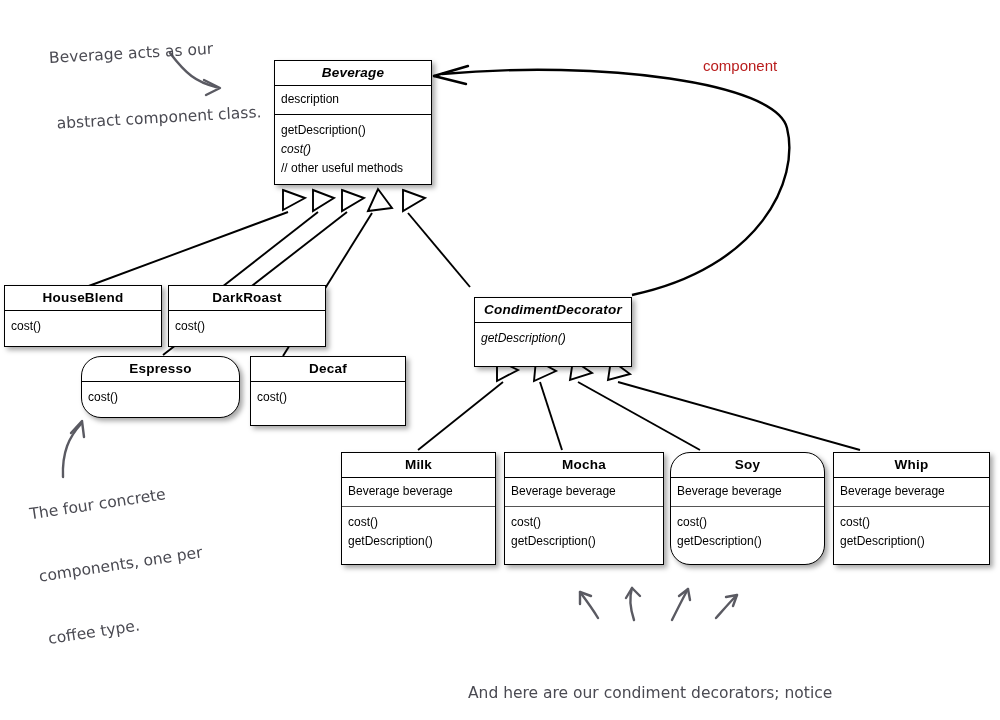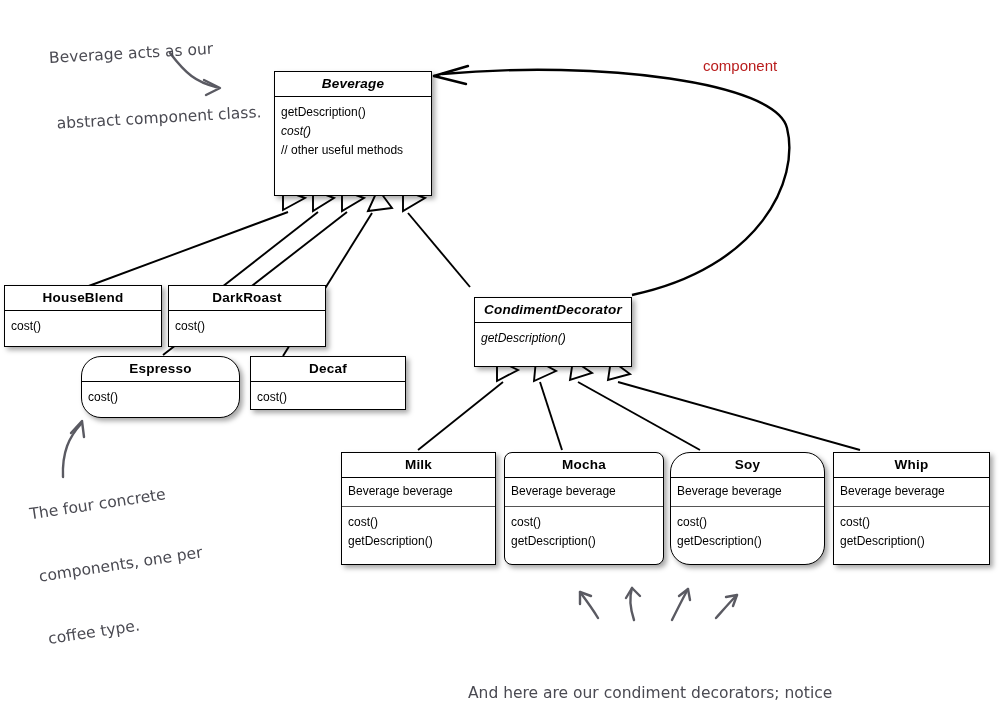--- a/index.html
+++ b/index.html
@@ -146,22 +146,25 @@
     <path d="M 632,588 L 626,598 M 632,588 L 640,596"></path>
 
     <path d="M 672,620 C 678,608 683,598 688,589"></path>
     <path d="M 688,589 L 679,596 M 688,589 L 690,600"></path>
 
     <path d="M 716,618 C 724,609 730,602 737,595"></path>
     <path d="M 737,595 L 726,597 M 737,595 L 733,606"></path>
   </g>
 </svg>
 
-<div class="uml-box" style="left:274px; top:71px; width:158px; height:125px;">
+<div class="uml-box" style="left:274px; top:60px; width:158px; height:125px;">
   <div class="uml-title abstract">Beverage</div>
+  <div class="uml-attrs">
+    <div class="uml-row">description</div>
+  </div>
   <div class="uml-ops">
     <div class="uml-row">getDescription()</div>
     <div class="uml-row italic">cost()</div>
     <div class="uml-row">// other useful methods</div>
   </div>
 </div>
 
 <div class="uml-box" style="left:4px; top:285px; width:158px; height:62px;">
   <div class="uml-title">HouseBlend</div>
   <div class="uml-ops">
@@ -176,21 +179,21 @@
   </div>
 </div>
 
 <div class="uml-box" style="left:81px; top:356px; width:159px; height:62px;border-radius:20px;">
   <div class="uml-title">Espresso</div>
   <div class="uml-ops">
     <div class="uml-row">cost()</div>
   </div>
 </div>
 
-<div class="uml-box" style="left:250px; top:356px; width:156px; height:54px;">
+<div class="uml-box" style="left:250px; top:356px; width:156px; height:70px;">
   <div class="uml-title">Decaf</div>
   <div class="uml-ops">
     <div class="uml-row">cost()</div>
   </div>
 </div>
 
 <div class="uml-box" style="left:474px; top:297px; width:158px; height:70px;">
   <div class="uml-title abstract">CondimentDecorator</div>
   <div class="uml-ops">
     <div class="uml-row italic">getDescription()</div>
@@ -201,21 +204,21 @@
   <div class="uml-title">Milk</div>
   <div class="uml-attrs thin-sep">
     <div class="uml-row">Beverage beverage</div>
   </div>
   <div class="uml-ops">
     <div class="uml-row">cost()</div>
     <div class="uml-row">getDescription()</div>
   </div>
 </div>
 
-<div class="uml-box" style="left:504px; top:452px; width:160px; height:113px;border-radius:8px;">
+<div class="uml-box" style="left:504px; top:452px; width:160px; height:113px;">
   <div class="uml-title">Mocha</div>
   <div class="uml-attrs thin-sep">
     <div class="uml-row">Beverage beverage</div>
   </div>
   <div class="uml-ops">
     <div class="uml-row">cost()</div>
     <div class="uml-row">getDescription()</div>
   </div>
 </div>
 

